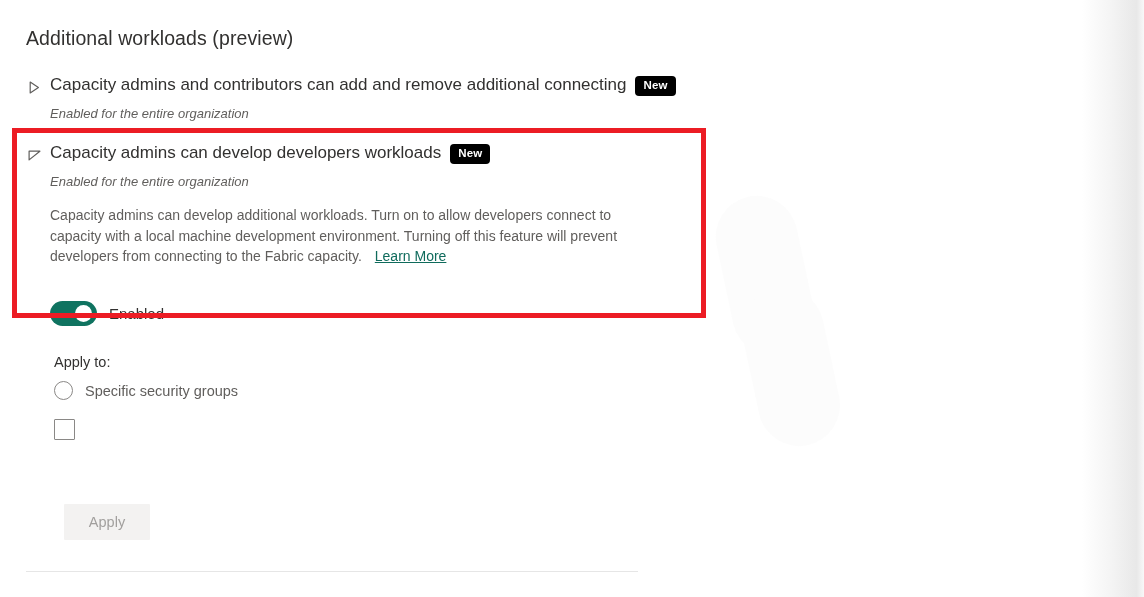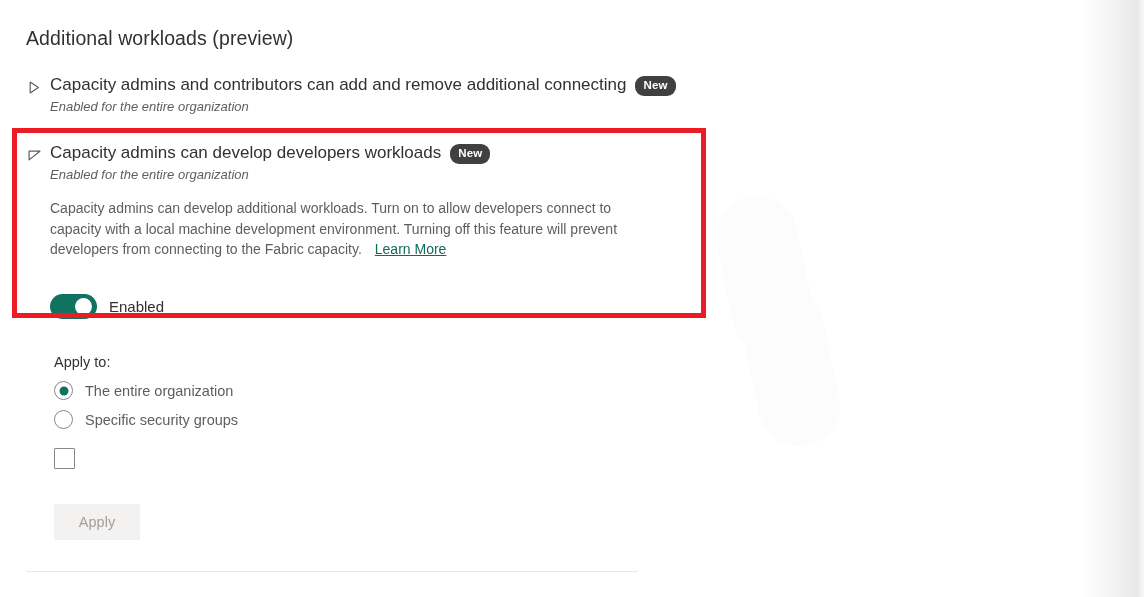--- a/index.html
+++ b/index.html
@@ -97,37 +97,37 @@
   }
   .setting-title {
     font-size: 17px;
     font-weight: 400;
     color: #323130;
     line-height: 22px;
     white-space: nowrap;
   }
   .badge-new {
     display: inline-block;
-    background: #404040;
+    background: #000000;
     color: #ffffff;
     font-size: 11.5px;
     font-weight: 600;
     line-height: 1;
     padding: 4px 8px 5px 8px;
-    border-radius: 9px;
+    border-radius: 4px;
     letter-spacing: 0.2px;
     position: relative;
     top: 1px;
   }
   .setting-subtitle {
     font-size: 13px;
     font-style: italic;
     color: #605e5c;
     line-height: 18px;
-    margin-top: 2px;
+    margin-top: 9px;
   }
 
   
   #setting-row-add-remove { top: 74px; }
 
   
   #highlight-box {
     position: absolute;
     left: 12px;
     top: 128px;
@@ -251,21 +251,21 @@
     border-radius: 1px;
   }
   .checkbox-label {
     font-size: 14.5px;
     color: #323130;
   }
 
   
   #action-buttons {
     position: absolute;
-    left: 54px;
+    left: 64px;
     top: 504px;
     display: flex;
     gap: 22px;
   }
   .btn {
     min-width: 86px;
     height: 36px;
     background: #f3f2f1;
     border: none;
     color: #a19f9d;
@@ -344,24 +344,20 @@
         <span class="toggle-label">Enabled</span>
       </div>
     </div>
   </div>
 
   <div id="highlight-box"></div>
 
   <div id="apply-to-section">
     <div id="apply-to-label">Apply to:</div>
 
-    <div class="radio-item">
-      <span class="radio checked"></span>
-      <span class="radio-label">The entire organization</span>
-    </div>
 
     <div class="radio-item">
       <span class="radio"></span>
       <span class="radio-label">Specific security groups</span>
     </div>
 
     <div id="except-group-row">
       <span class="checkbox"></span>
     </div>
   </div>

